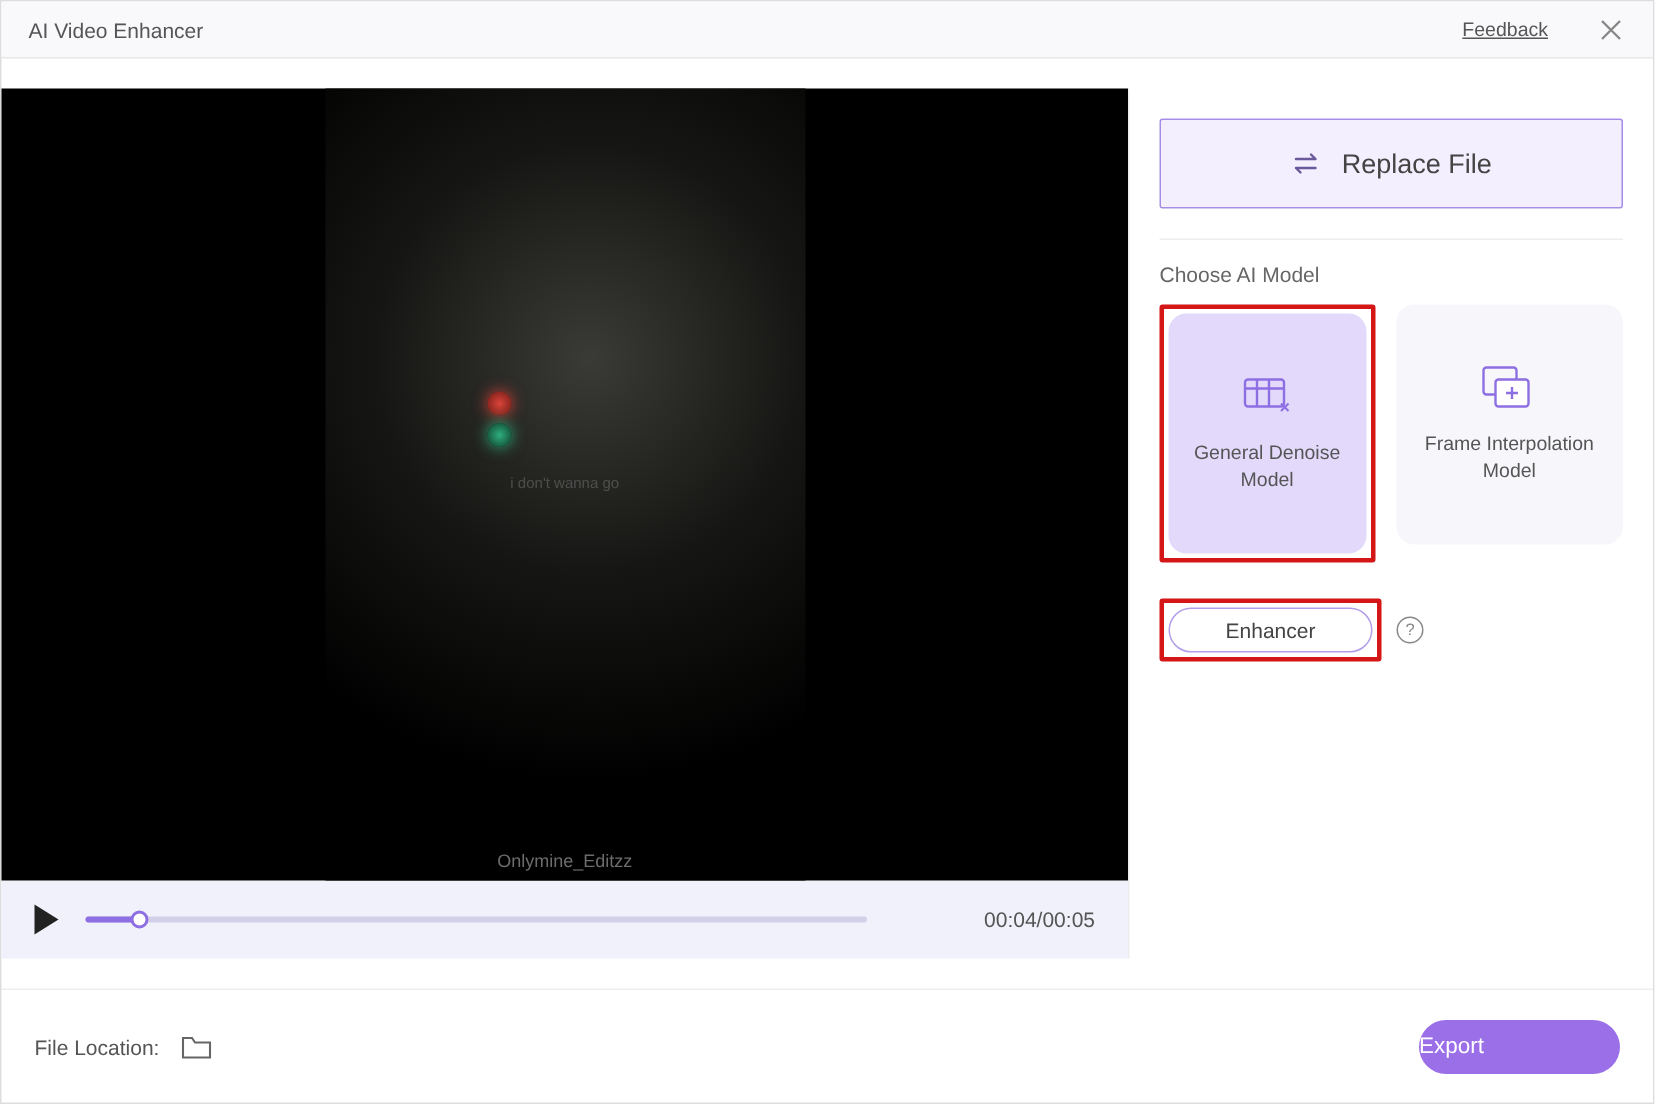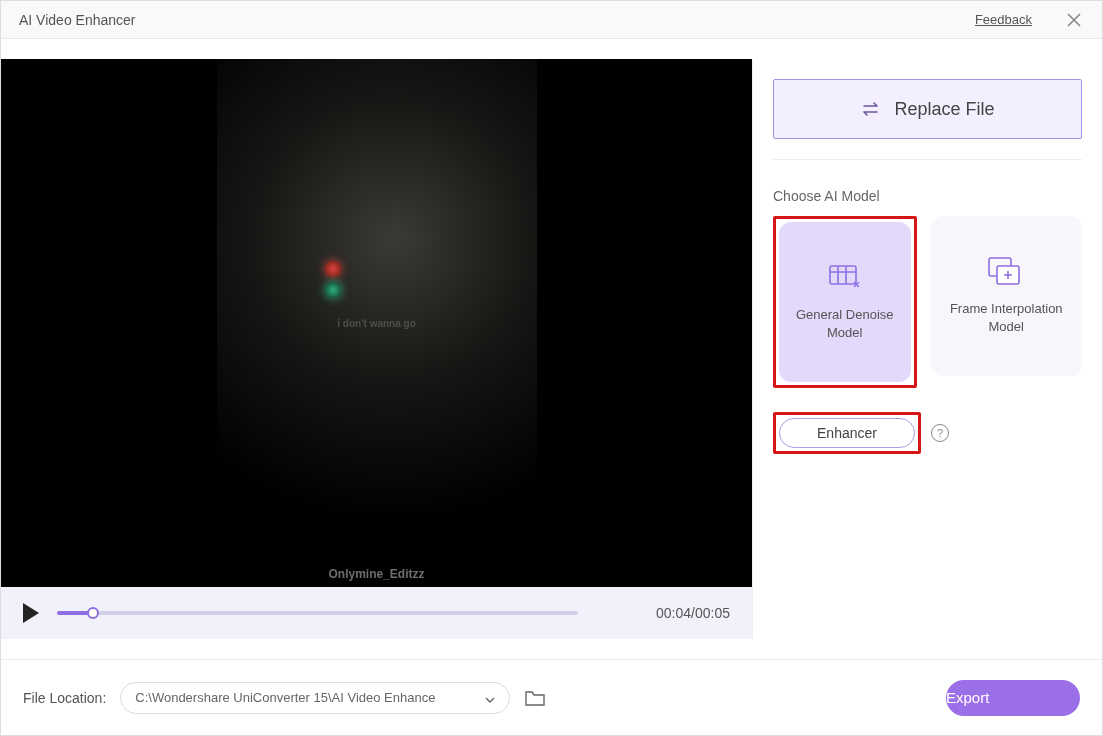--- a/index.html
+++ b/index.html
@@ -6,38 +6,38 @@
     body { background: #f5f5f5; width: 1103px; height: 736px; }
     .window { width: 1103px; height: 736px; background: #fff; border: 1px solid #ddd; display: flex; flex-direction: column; gap: 20px; }
     .titlebar { height: 38px; display: flex; align-items: center; padding: 0 18px; border-bottom: 1px solid #e8e8e8; background: #f9f9fb; }
     .title { font-size: 14px; color: #555; flex: 1; }
     .feedback { font-size: 13px; color: #555; text-decoration: underline; margin-right: 32px; cursor: pointer; }
     .close-btn { width: 20px; height: 20px; cursor: pointer; color: #888; display: flex; align-items: center; justify-content: center; }
     .close-btn svg { width: 16px; height: 16px; }
     .body { flex: 1; display: flex; min-height: 0; }
     .left { flex: 1; display: flex; flex-direction: column; min-width: 0; }
     .video-area { flex: 1; background: #000; position: relative; overflow: hidden; display: flex; align-items: center; justify-content: center; }
-    .video-frame { position: relative; width: 320px; height: 560px; background: radial-gradient(circle at 55% 35%, #3a3a36 0%, #161614 35%, #000 70%); font-weight: bold; }
+    .video-frame { position: relative; width: 320px; height: 560px; background: radial-gradient(circle at 55% 35%, #3a3a36 0%, #161614 35%, #000 70%); }
     .watermark { position: absolute; bottom: 22px; left: 50%; transform: translateX(-50%); font-size: 12px; color: #9b9b9b; opacity: 0.7; }
     .caption-blur { position: absolute; top: 50%; left: 50%; transform: translate(-50%,-50%); font-size: 10px; color: #777; opacity: 0.5; }
     .traffic-light { position: absolute; top: 38%; left: 34%; width: 24px; height: 48px; }
     .lamp { width: 16px; height: 16px; border-radius: 50%; margin: 5px 0; }
     .lamp.red { background: radial-gradient(circle, #d9443a, #6b1a14); box-shadow: 0 0 10px #d9443a; }
     .lamp.green { background: radial-gradient(circle, #2fae7f, #0d3a29); box-shadow: 0 0 10px #2fae7f; }
     .controls { height: 52px; background: #f1f1fb; display: flex; align-items: center; padding: 0 22px; gap: 18px; }
     .play-btn { width: 0; height: 0; border-left: 16px solid #222; border-top: 10px solid transparent; border-bottom: 10px solid transparent; cursor: pointer; }
     .seek-track { flex: 1; height: 4px; background: #d4cfe8; border-radius: 3px; position: relative; cursor: pointer; margin-right: 60px; }
     .seek-fill { position: absolute; top: 0; left: 0; height: 4px; background: #8e6fe3; width: 7%; border-radius: 3px; }
     .seek-thumb { position: absolute; top: 50%; left: 7%; transform: translate(-50%,-50%); width: 12px; height: 12px; background: #fff; border: 2px solid #8e6fe3; border-radius: 50%; }
     .time-label { font-size: 14px; color: #555; }
     .right { width: 350px; border-left: 1px solid #eee; display: flex; flex-direction: column; }
     .right-inner { padding: 20px 20px 0 20px; }
     .replace-btn { width: 100%; height: 60px; border: 1px solid #a58de8; background: #f3efff; border-radius: 2px; display: flex; align-items: center; justify-content: center; gap: 12px; font-size: 18px; color: #444; cursor: pointer; }
     .swap-icon { display: inline-flex; }
-    .section-label { font-size: 14px; color: #666; margin-top: 28px; margin-bottom: 12px; }
+    .section-label { font-size: 14px; color: #666; margin-top: 15px; margin-bottom: 12px; }
     .models { display: flex; gap: 14px; }
     .model-card { flex: 1; height: 160px; background: #f7f7fb; border-radius: 12px; display: flex; flex-direction: column; align-items: center; justify-content: center; gap: 14px; cursor: pointer; padding: 10px; }
     .model-card.selected { background: #e2d9fb; }
     .highlight-box { border: 3px solid #d41616; padding: 3px; border-radius: 2px; }
     .model-icon { width: 38px; height: 30px; display: flex; align-items: center; justify-content: center; }
     .model-label { font-size: 13px; color: #555; text-align: center; line-height: 1.4; }
     .preview-row { display: flex; align-items: center; gap: 10px; margin-top: 24px; }
     .preview-btn { width: 136px; height: 30px; border: 1px solid #b39ee8; background: #fff; border-radius: 16px; display: flex; align-items: center; justify-content: center; font-size: 14px; color: #444; cursor: pointer; }
     .help-icon { width: 18px; height: 18px; border-radius: 50%; border: 1.5px solid #888; color: #888; display: flex; align-items: center; justify-content: center; font-size: 11px; cursor: pointer; }
     .footer { height: 76px; border-top: 1px solid #eee; display: flex; align-items: center; padding: 0 22px; gap: 14px; }
@@ -132,28 +132,20 @@
             </div>
           </div>
           <div class="help-icon">?</div>
         </div>
       </div>
     </div>
   </div>
 
   <div class="footer">
     <div class="footer-label">File Location:</div>
-    <div class="path-select">
-      <span>C:\Wondershare UniConverter 15\AI Video Enhance</span>
-      <span class="chevron-down">
-        <svg width="10" height="10" viewBox="0 0 10 10" stroke="#666" stroke-width="1.4" fill="none">
-            <path d="M1 3 L5 7 L9 3"></path>
-          </svg>
-      </span>
-    </div>
     <div class="folder-btn">
       <svg width="22" height="18" viewBox="0 0 22 18" stroke="#666" stroke-width="1.4" fill="none">
           <path d="M2 3 H8 L10 6 H20 V16 H2 Z"></path>
         </svg>
     </div>
     <div class="spacer"></div>
     <div class="export-btn">
       <span>Export</span>
     </div>
   </div>

